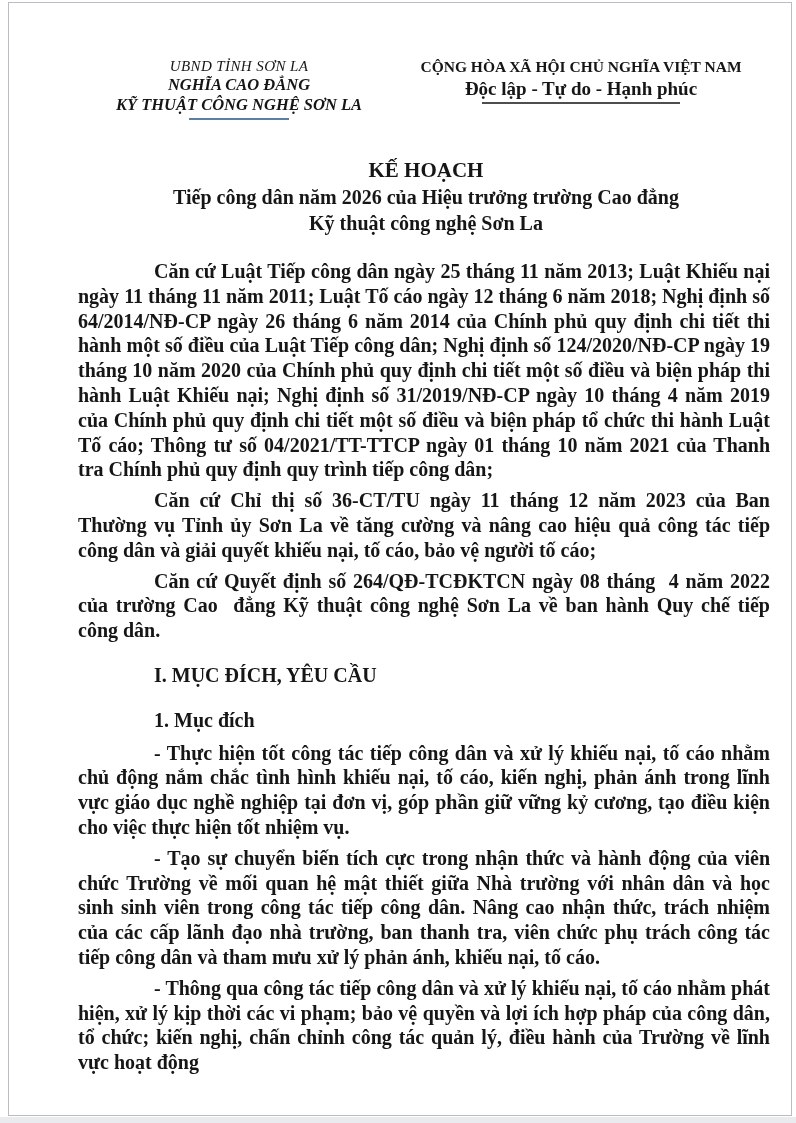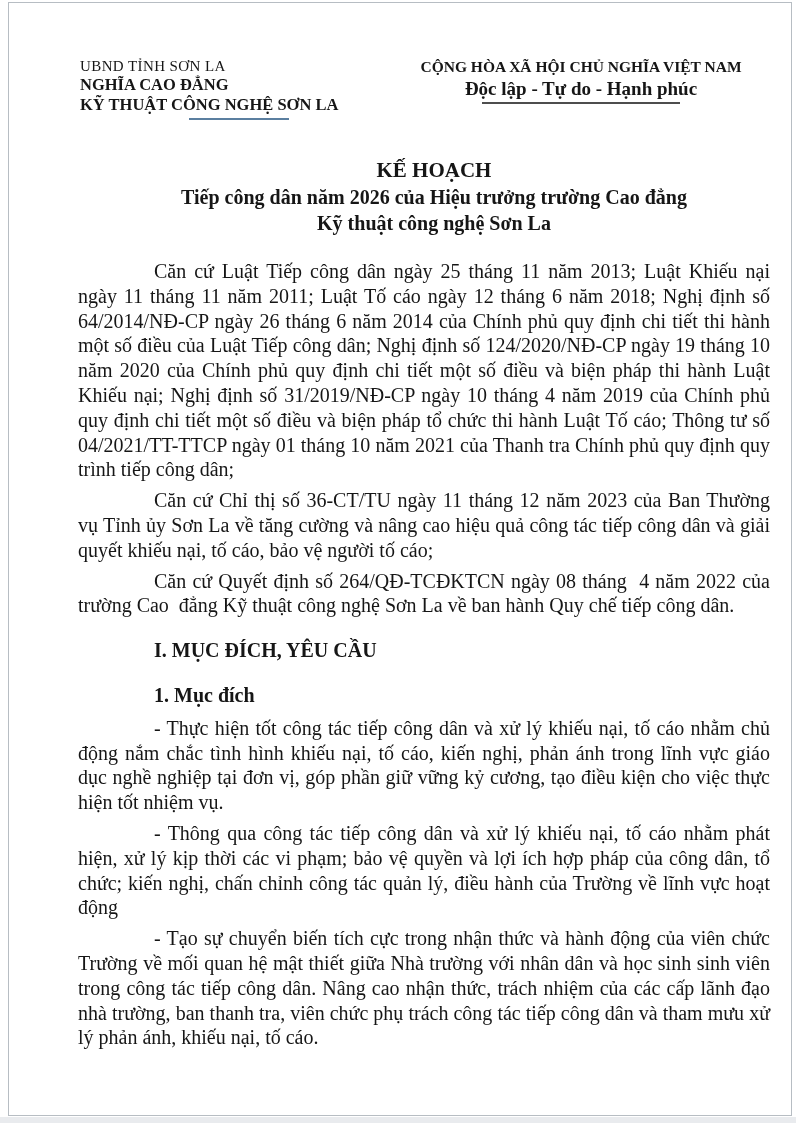--- a/index.html
+++ b/index.html
@@ -15,48 +15,49 @@
     position: absolute; left: 8px; top: 2px; right: 4px; bottom: 7px;
     border: 1px solid #b7bdc3;
     pointer-events: none;
   }
   .bottom-strip {
     position: absolute; left: 0; right: 0; bottom: 0; height: 6px;
     background: #e9ebee;
   }
   
   .header { position: absolute; top: 58px; left: 0; width: 796px; }
-  .header-left  { position: absolute; left: 80px;  width: 318px; text-align: left; }
+  .header-left  { position: absolute; left: 80px;  width: 318px; text-align: center; font-style: italic; }
   .header-right { position: absolute; left: 403px; width: 356px; text-align: center; }
   .org-parent { font-size: 15px; letter-spacing: .4px; white-space: nowrap; }
   .org-name1  { font-size: 16.5px; font-weight: bold; white-space: nowrap; }
   .org-name2  { font-size: 16.5px; font-weight: bold; white-space: nowrap; }
   .org-underline { width: 100px; height: 0; border-bottom: 2px solid; margin: 3px auto 10px; }
   .doc-number { font-size: 17px; white-space: nowrap; }
   .national1 { font-size: 15.5px; font-weight: bold; white-space: nowrap; }
   .national2 { font-size: 19px; font-weight: bold; white-space: nowrap; margin-top: 2px; }
   .motto-underline { width: 198px; height: 0; border-bottom: 2px solid; margin: 2px auto 0; }
   .date-line { font-size: 19px; font-style: italic; white-space: nowrap; margin-top: 17px; }
   
   .title-block {
-    position: absolute; top: 157px; left: 88px; width: 692px;
+    position: absolute; top: 157px; left: 80px; width: 692px;
     text-align: center; font-weight: bold;
   }
   .doc-type { font-size: 21px; line-height: 27px; }
   .subtitle { font-size: 20px; line-height: 26px; }
   
   .body-text {
     position: absolute; top: 259px; left: 78px; width: 692px;
     font-size: 20px; line-height: 24.8px;
     text-align: justify;
   }
   .body-text p {
     margin: 0 0 6px 0;
     text-indent: 76px;
     white-space: pre-wrap;
+    font-weight: bold;
   }
   .body-text p.heading { font-weight: bold; margin: 20px 0 8px 0; }
 </style>
 </head>
 <body>
 
 <div class="page-border"></div>
 
 <div class="header">
   <div class="header-left">
@@ -78,17 +79,17 @@
   <div class="subtitle">Kỹ thuật công nghệ Sơn La</div>
 </div>
 
 <div class="body-text">
   <p>Căn cứ Luật Tiếp công dân ngày 25 tháng 11 năm 2013; Luật Khiếu nại ngày 11 tháng 11 năm 2011; Luật Tố cáo ngày 12 tháng 6 năm 2018; Nghị định số 64/2014/NĐ-CP ngày 26 tháng 6 năm 2014 của Chính phủ quy định chi tiết thi hành một số điều của Luật Tiếp công dân; Nghị định số 124/2020/NĐ-CP ngày 19 tháng 10 năm 2020 của Chính phủ quy định chi tiết một số điều và biện pháp thi hành Luật Khiếu nại; Nghị định số 31/2019/NĐ-CP ngày 10 tháng 4 năm 2019 của Chính phủ quy định chi tiết một số điều và biện pháp tổ chức thi hành Luật Tố cáo; Thông tư số 04/2021/TT-TTCP ngày 01 tháng 10 năm 2021 của Thanh tra Chính phủ quy định quy trình tiếp công dân;</p>
   <p>Căn cứ Chỉ thị số 36-CT/TU ngày 11 tháng 12 năm 2023 của Ban Thường vụ Tỉnh ủy Sơn La về tăng cường và nâng cao hiệu quả công tác tiếp công dân và giải quyết khiếu nại, tố cáo, bảo vệ người tố cáo;</p>
   <p>Căn cứ Quyết định số 264/QĐ-TCĐKTCN ngày 08 tháng  4 năm 2022 của trường Cao  đẳng Kỹ thuật công nghệ Sơn La về ban hành Quy chế tiếp công dân.</p>
   <p class="heading">I. MỤC ĐÍCH, YÊU CẦU</p>
   <p class="heading">1. Mục đích</p>
   <p>- Thực hiện tốt công tác tiếp công dân và xử lý khiếu nại, tố cáo nhằm chủ động nắm chắc tình hình khiếu nại, tố cáo, kiến nghị, phản ánh trong lĩnh vực giáo dục nghề nghiệp tại đơn vị, góp phần giữ vững kỷ cương, tạo điều kiện cho việc thực hiện tốt nhiệm vụ.</p>
+  <p>- Tạo sự chuyển biến tích cực trong nhận thức và hành động của viên chức Trường về mối quan hệ mật thiết giữa Nhà trường với nhân dân và học sinh sinh viên trong công tác tiếp công dân. Nâng cao nhận thức, trách nhiệm của các cấp lãnh đạo nhà trường, ban thanh tra, viên chức phụ trách công tác tiếp công dân và tham mưu xử lý phản ánh, khiếu nại, tố cáo.</p>
   <p>- Thông qua công tác tiếp công dân và xử lý khiếu nại, tố cáo nhằm phát hiện, xử lý kịp thời các vi phạm; bảo vệ quyền và lợi ích hợp pháp của công dân, tổ chức; kiến nghị, chấn chỉnh công tác quản lý, điều hành của Trường về lĩnh vực hoạt động</p>
-  <p>- Tạo sự chuyển biến tích cực trong nhận thức và hành động của viên chức Trường về mối quan hệ mật thiết giữa Nhà trường với nhân dân và học sinh sinh viên trong công tác tiếp công dân. Nâng cao nhận thức, trách nhiệm của các cấp lãnh đạo nhà trường, ban thanh tra, viên chức phụ trách công tác tiếp công dân và tham mưu xử lý phản ánh, khiếu nại, tố cáo.</p>
 </div>
 
 <div class="bottom-strip"></div>
 
 </body></html>

